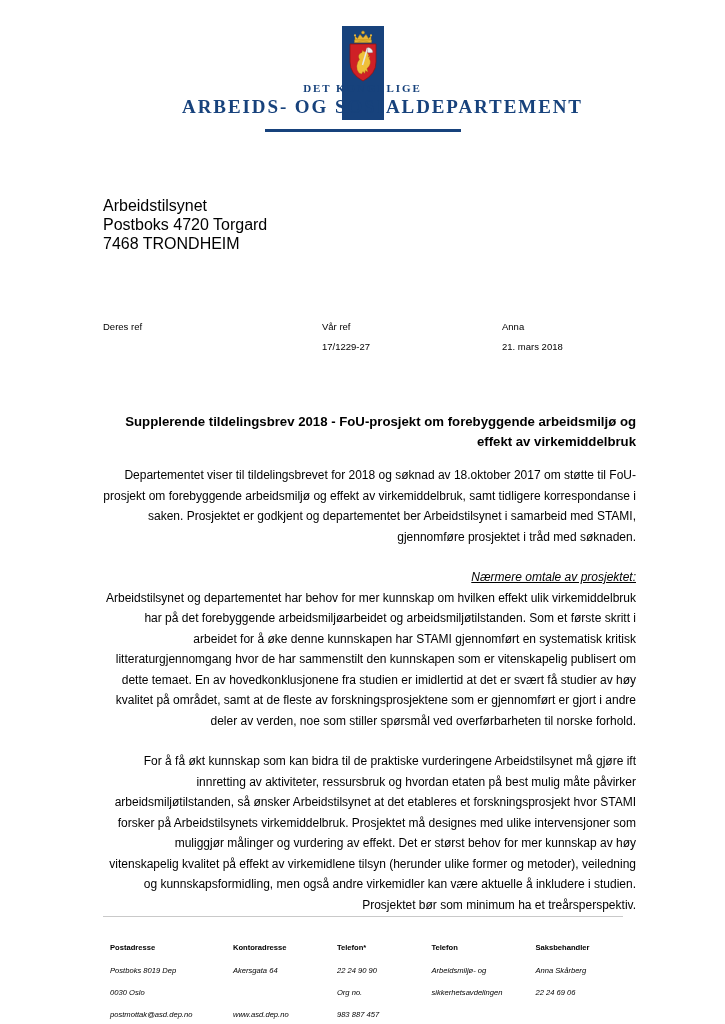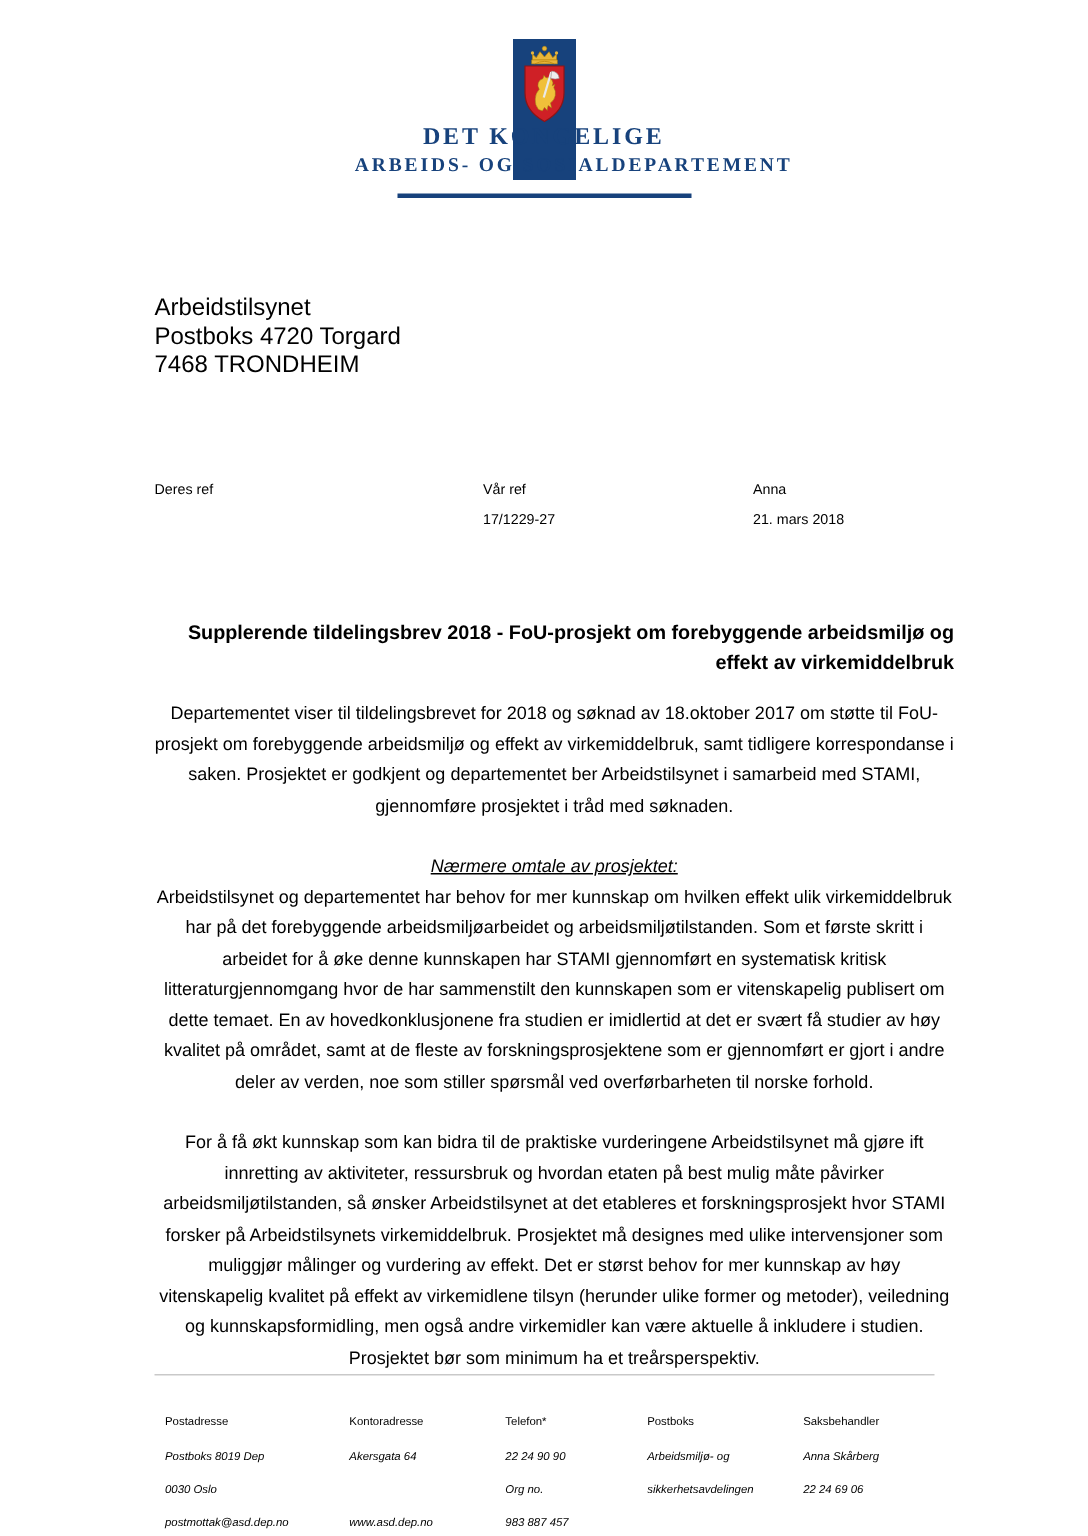--- a/index.html
+++ b/index.html
@@ -57,26 +57,26 @@
     right: 0;
     text-align: center;
     font-family: "Liberation Serif", serif;
     color: #17427c;
     line-height: 1.22;
     letter-spacing: 0.12em;
     pointer-events: none;
   }
   .dept-line1 {
     display: block;
-    font-size: 16px;
+    font-size: 11px;
     font-weight: 700;
   }
   .dept-line2 {
     display: block;
-    font-size: 13px;
+    font-size: 19px;
     font-weight: 700;
     padding-left: 40px;
   }
   .dept-rule {
     position: absolute;
     top: 103px;
     left: 50%;
     transform: translateX(-50%);
     width: 196px;
     height: 3px;
@@ -122,21 +122,21 @@
   }
   .doc-title {
     font-size: 13.2px;
     font-weight: bold;
     line-height: 20px;
     margin: 0 0 13px 0;
     text-align: right;
   }
   .para {
     margin: 0 0 20px 0;
-    text-align: center;
+    text-align: right;
   }
   .para.tight { margin-bottom: 0; font-style: italic; }
   .subheading {
     text-decoration: underline;
     display: block;
   }
 
   
   .footer-rule {
     position: absolute;
@@ -154,21 +154,21 @@
     font-size: 7.6px;
     line-height: 11.2px;
     display: flex;
   }
   .fcol { white-space: pre-line; }
   .fcol-post  { width: 130px; }
   .fcol-office{ width: 110px; }
   .fcol-phone { width: 100px; }
   .fcol-dept  { width: 110px; }
   .fcol-case  { width: 100px; }
-  .fcol .f-head { display: block; }
+  .fcol .f-head { display: block; font-weight: bold; }
   .fcol .f-line { display: block; font-style: italic; }
   .f-spacer { display: block; height: 11.2px; }
 </style>
 </head>
 <body>
 
 <div class="page">
 
   <div class="letterhead">
     <div class="crest-band">
@@ -260,21 +260,21 @@
     </div>
 
     <div class="fcol fcol-phone">
       <span class="f-head">Telefon*</span>
       <span class="f-line">22 24 90 90</span>
       <span class="f-line">Org no.</span>
       <span class="f-line">983 887 457</span>
     </div>
 
     <div class="fcol fcol-dept">
-      <span class="f-head">Postboks</span>
+      <span class="f-head">Telefon</span>
       <span class="f-line">Arbeidsmiljø- og</span>
       <span class="f-line">sikkerhetsavdelingen</span>
     </div>
 
     <div class="fcol fcol-case">
       <span class="f-head">Saksbehandler</span>
       <span class="f-line">Anna Skårberg</span>
       <span class="f-line">22 24 69 06</span>
     </div>
 

